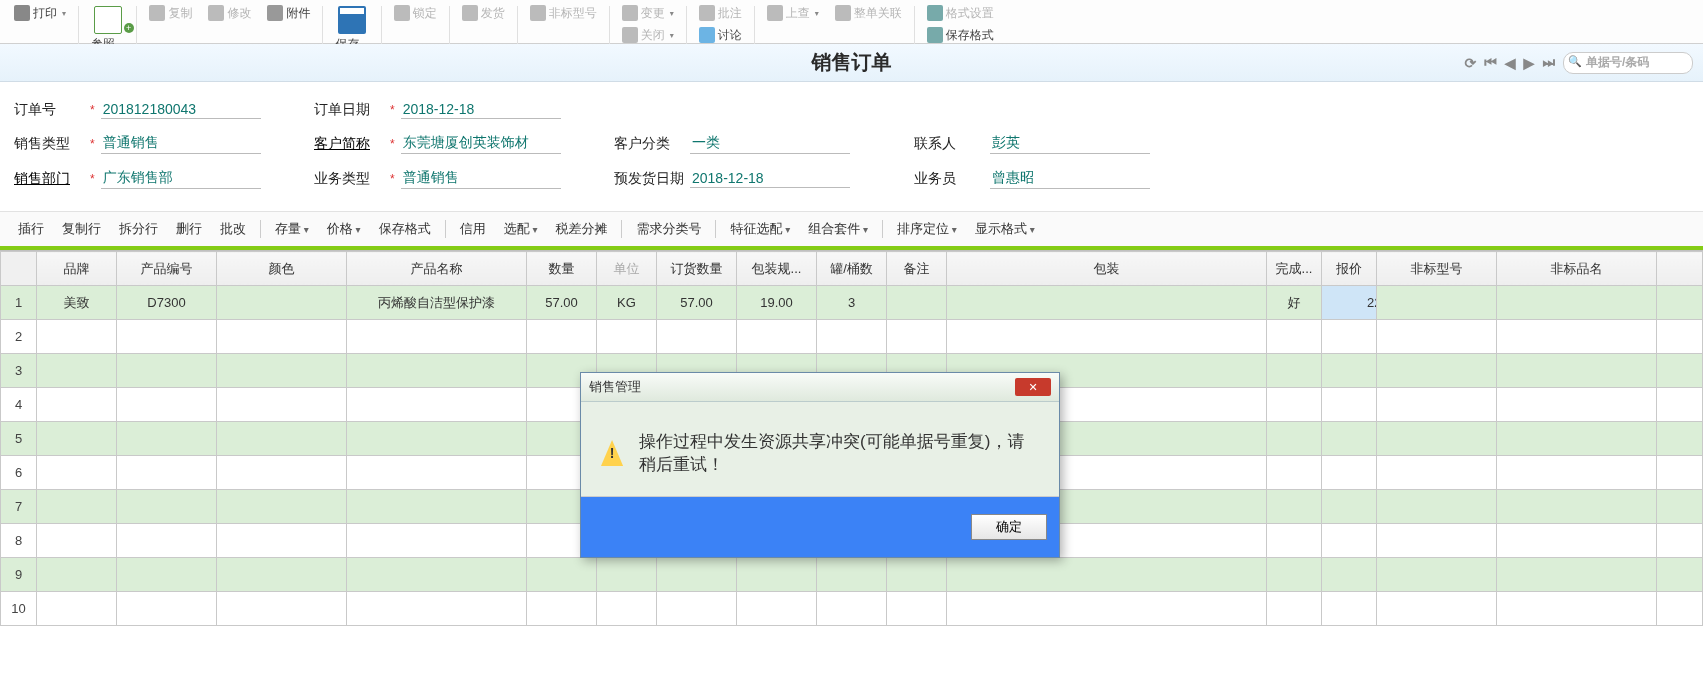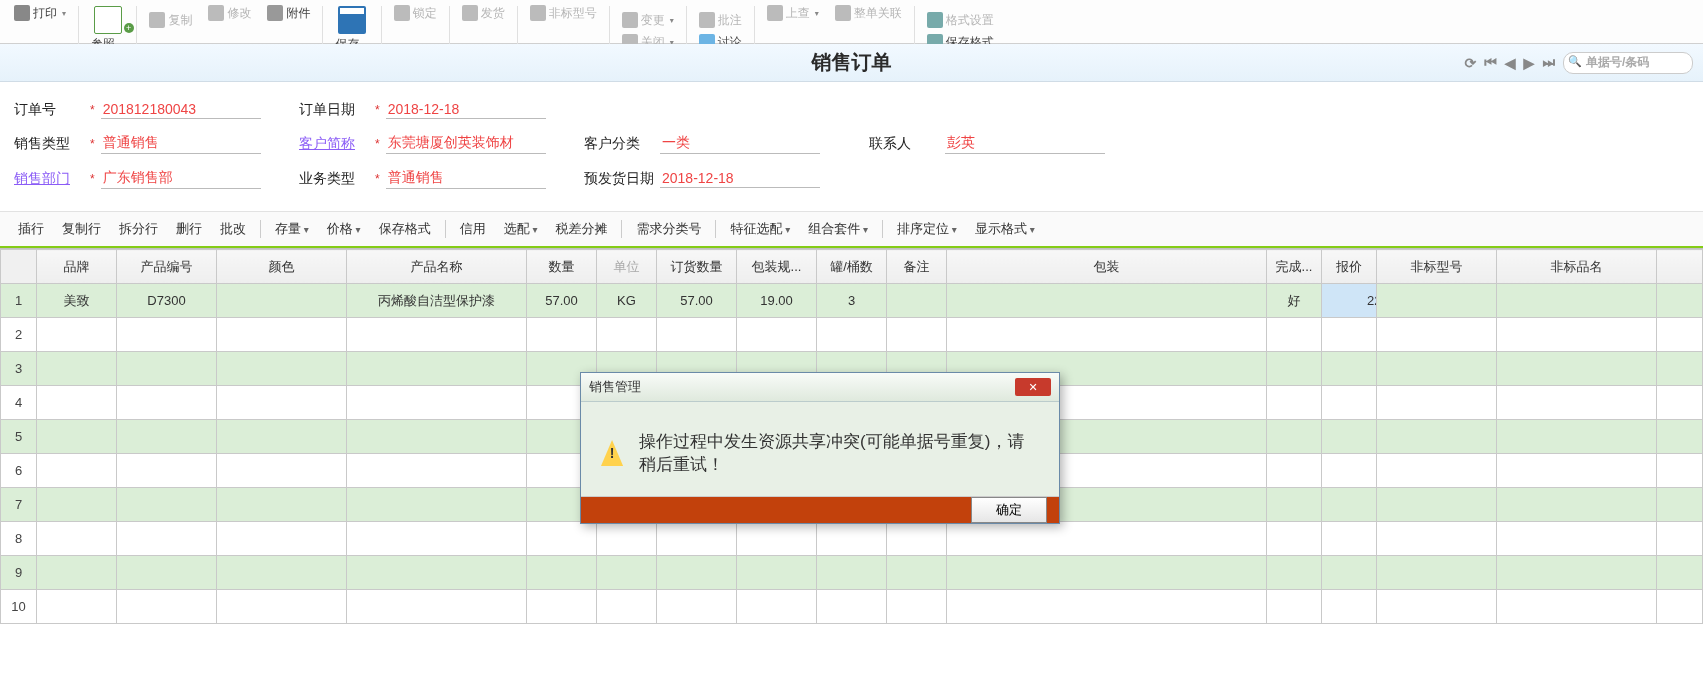--- a/index.html
+++ b/index.html
@@ -6,68 +6,68 @@
 body { background: #fff; width: 1703px; height: 699px; position: relative; overflow: hidden; font-size: 13px; color: #333; }
 
 .toolbar { display: flex; align-items: flex-start; padding: 2px 8px; background: #fdfdfd; border-bottom: 1px solid #d0d0d0; height: 44px; gap: 4px; }
 .tbtn { display: flex; flex-direction: column; align-items: center; justify-content: center; padding: 4px 6px; min-width: 40px; text-align: center; color: #444; cursor: pointer; font-size: 12px; }
 .tbtn.disabled { color: #b5b5b5; }
 .tbtn.small { flex-direction: row; min-width: auto; padding: 2px 6px; height: 22px; align-items: center; gap: 3px; }
 .tbtn.big { min-width: 44px; }
 .tbtn .ico { width: 16px; height: 16px; display: inline-block; background: #bbb; border-radius: 2px; }
 .tbtn.big .ico { width: 28px; height: 28px; margin-bottom: 2px; }
 .tbtn .dd { font-size: 8px; margin-left: 2px; color: #888; }
-.tbtn-col { display: flex; flex-direction: column; gap: 0px; justify-content: flex-end; margin-top: 7px; }
+.tbtn-col { display: flex; flex-direction: column; gap: 0px; justify-content: flex-end; }
 .sep { width: 1px; background: #e0e0e0; height: 46px; margin: 4px 2px; }
 
 .ico.save { background: #2e74b5; position: relative; }
 .ico.save::after { content: ""; position: absolute; left: 2px; top: 2px; right: 2px; height: 6px; background: #fff; }
 .ico.ref { background: #fff; border: 1px solid #5a9c47; }
 .ico.ref::after { content: "+"; color: #fff; background: #5a9c47; border-radius: 50%; width: 10px; height: 10px; font-size: 9px; line-height: 10px; text-align: center; position: absolute; margin-left: 16px; margin-top: 16px; }
 .ico.print { background: #888; }
 .ico.attach { background: #999; }
 .ico.discuss { background: #6cb4e4; }
 .ico.fmt { background: #7aa; }
 
 .titlebar { background: linear-gradient(#f2f9ff,#e6f2fb); border-bottom: 1px solid #d0dce6; height: 38px; display: flex; align-items: center; justify-content: center; position: relative; font-size: 20px; font-weight: bold; color: #2a2a2a; }
 .navicons { position: absolute; right: 10px; display: flex; align-items: center; gap: 8px; color: #888; font-size: 14px; }
 .navicons span { cursor: pointer; }
 .search-box { border: 1px solid #ccc; border-radius: 10px; padding: 1px 10px 1px 22px; width: 130px; height: 22px; position: relative; color: #aaa; background: #fff; font-size: 12px; display: flex; align-items: center; }
 .search-box::before { content: "🔍"; position: absolute; left: 4px; top: 2px; font-size: 11px; color: #888; }
 
 .form-area { padding: 18px 14px 8px 14px; background: #fff; }
-.form-row { display: flex; gap: 25px; margin-bottom: 14px; }
+.form-row { display: flex; gap: 40px; margin-bottom: 14px; }
 .fld { display: flex; align-items: center; gap: 6px; min-width: 260px; }
 .fld .lbl { width: 70px; text-align: left; color: #222; font-size: 14px; }
-.fld .lbl.link { color: #8b5cf6; text-decoration: underline; cursor: pointer; }
+.fld .lbl.link { color: #000000; text-decoration: underline; cursor: pointer; }
 .fld .req { color: #d33; font-size: 12px; }
-.fld .val { border-bottom: 1px solid #bbb; min-width: 160px; padding: 1px 2px; font-size: 14px; color: #ef4444; }
-
-.actionbar { display: flex; align-items: center; gap: 2px; padding: 6px 10px; border-top: 1px solid #e2e2e2; border-bottom: 2px solid #84cc16; background: #fafafa; font-size: 13px; }
+.fld .val { border-bottom: 1px solid #bbb; min-width: 160px; padding: 1px 2px; font-size: 14px; color: #0f766e; }
+
+.actionbar { display: flex; align-items: center; gap: 2px; padding: 6px 10px; border-top: 1px solid #e2e2e2; border-bottom: 4px solid #84cc16; background: #fafafa; font-size: 13px; }
 .actionbar .ab { padding: 2px 8px; cursor: pointer; color: #333; white-space: nowrap; }
 .actionbar .ab.dd::after { content: " ▾"; font-size: 10px; color: #666; }
 .actionbar .vsep { width: 1px; height: 18px; background: #ccc; margin: 0 4px; }
 
 .table-wrap { border-top: 1px solid #c0c0c0; }
 table { border-collapse: collapse; width: 100%; table-layout: fixed; }
 th, td { border: 1px solid #c9c9c9; padding: 6px 4px; text-align: center; font-size: 13px; height: 34px; overflow: hidden; white-space: nowrap; }
 th { background: linear-gradient(#f7f7f7,#eeeeee); color: #333; font-weight: normal; }
 th.rownum, td.rownum { width: 36px; background: #f0f0f0; color: #444; }
 th.disabled-col { color: #aaa; margin-top: 14px; }
 tr.odd td { background: #dbeed7; }
 tr.even td { background: #ffffff; }
 tr td.hl { background: #cfe5f7 !important; padding-left: 45px; }
 
 .dialog { position: absolute; left: 580px; top: 372px; width: 480px; border: 1px solid #6a8aa8; box-shadow: 3px 3px 10px rgba(0,0,0,.3); background: #e8f0e6; }
 .dlg-title { background: linear-gradient(#f8fbf8,#dfe9dd); padding: 5px 8px; font-size: 13px; color: #333; display: flex; justify-content: space-between; align-items: center; border-bottom: 1px solid #bcc; }
 .dlg-close { background: #c73a2c; color: #fff; width: 36px; height: 18px; border-radius: 2px; text-align: center; font-size: 11px; line-height: 18px; cursor: pointer; }
 .dlg-body { padding: 28px 20px 20px 20px; display: flex; align-items: center; gap: 16px; font-size: 17px; color: #333; }
 .dlg-body .warn { width: 26px; height: 26px; background: #ffd24d; clip-path: polygon(50% 0, 100% 100%, 0 100%); position: relative; }
 .dlg-body .warn::after { content: "!"; position: absolute; left: 0; right: 0; top: 5px; text-align: center; font-weight: bold; color: #333; font-size: 14px; }
-.dlg-foot { background: #c2410c; padding: 0 12px; text-align: right; border-top: 1px solid #ccc; }
+.dlg-foot { background: #3b82f6; padding: 17px 12px; text-align: right; border-top: 1px solid #ccc; }
 .dlg-foot button { padding: 3px 24px; border: 1px solid #888; background: linear-gradient(#fff,#e6e6e6); cursor: pointer; font-size: 13px; }
 </style>
 </head>
 <body>
 
 <div class="toolbar">
   <div class="tbtn small">
       <span class="ico print"></span>
       <span>打印</span>
       <span class="dd">▾</span>
@@ -213,20 +213,24 @@
         <span class="val">广东销售部</span>
       </div>
     <div class="fld">
         <span class="lbl">业务类型</span>
         <span class="req">*</span>
         <span class="val">普通销售</span>
       </div>
     <div class="fld">
         <span class="lbl">预发货日期</span>
         <span class="val">2018-12-18</span>
+      </div>
+    <div class="fld">
+        <span class="lbl">业务员</span>
+        <span class="val">曾惠昭</span>
       </div>
   </div>
 </div>
 
 <div class="actionbar">
   <span class="ab">插行</span>
   <span class="ab">复制行</span>
   <span class="ab">拆分行</span>
   <span class="ab">删行</span>
   <span class="ab">批改</span>

